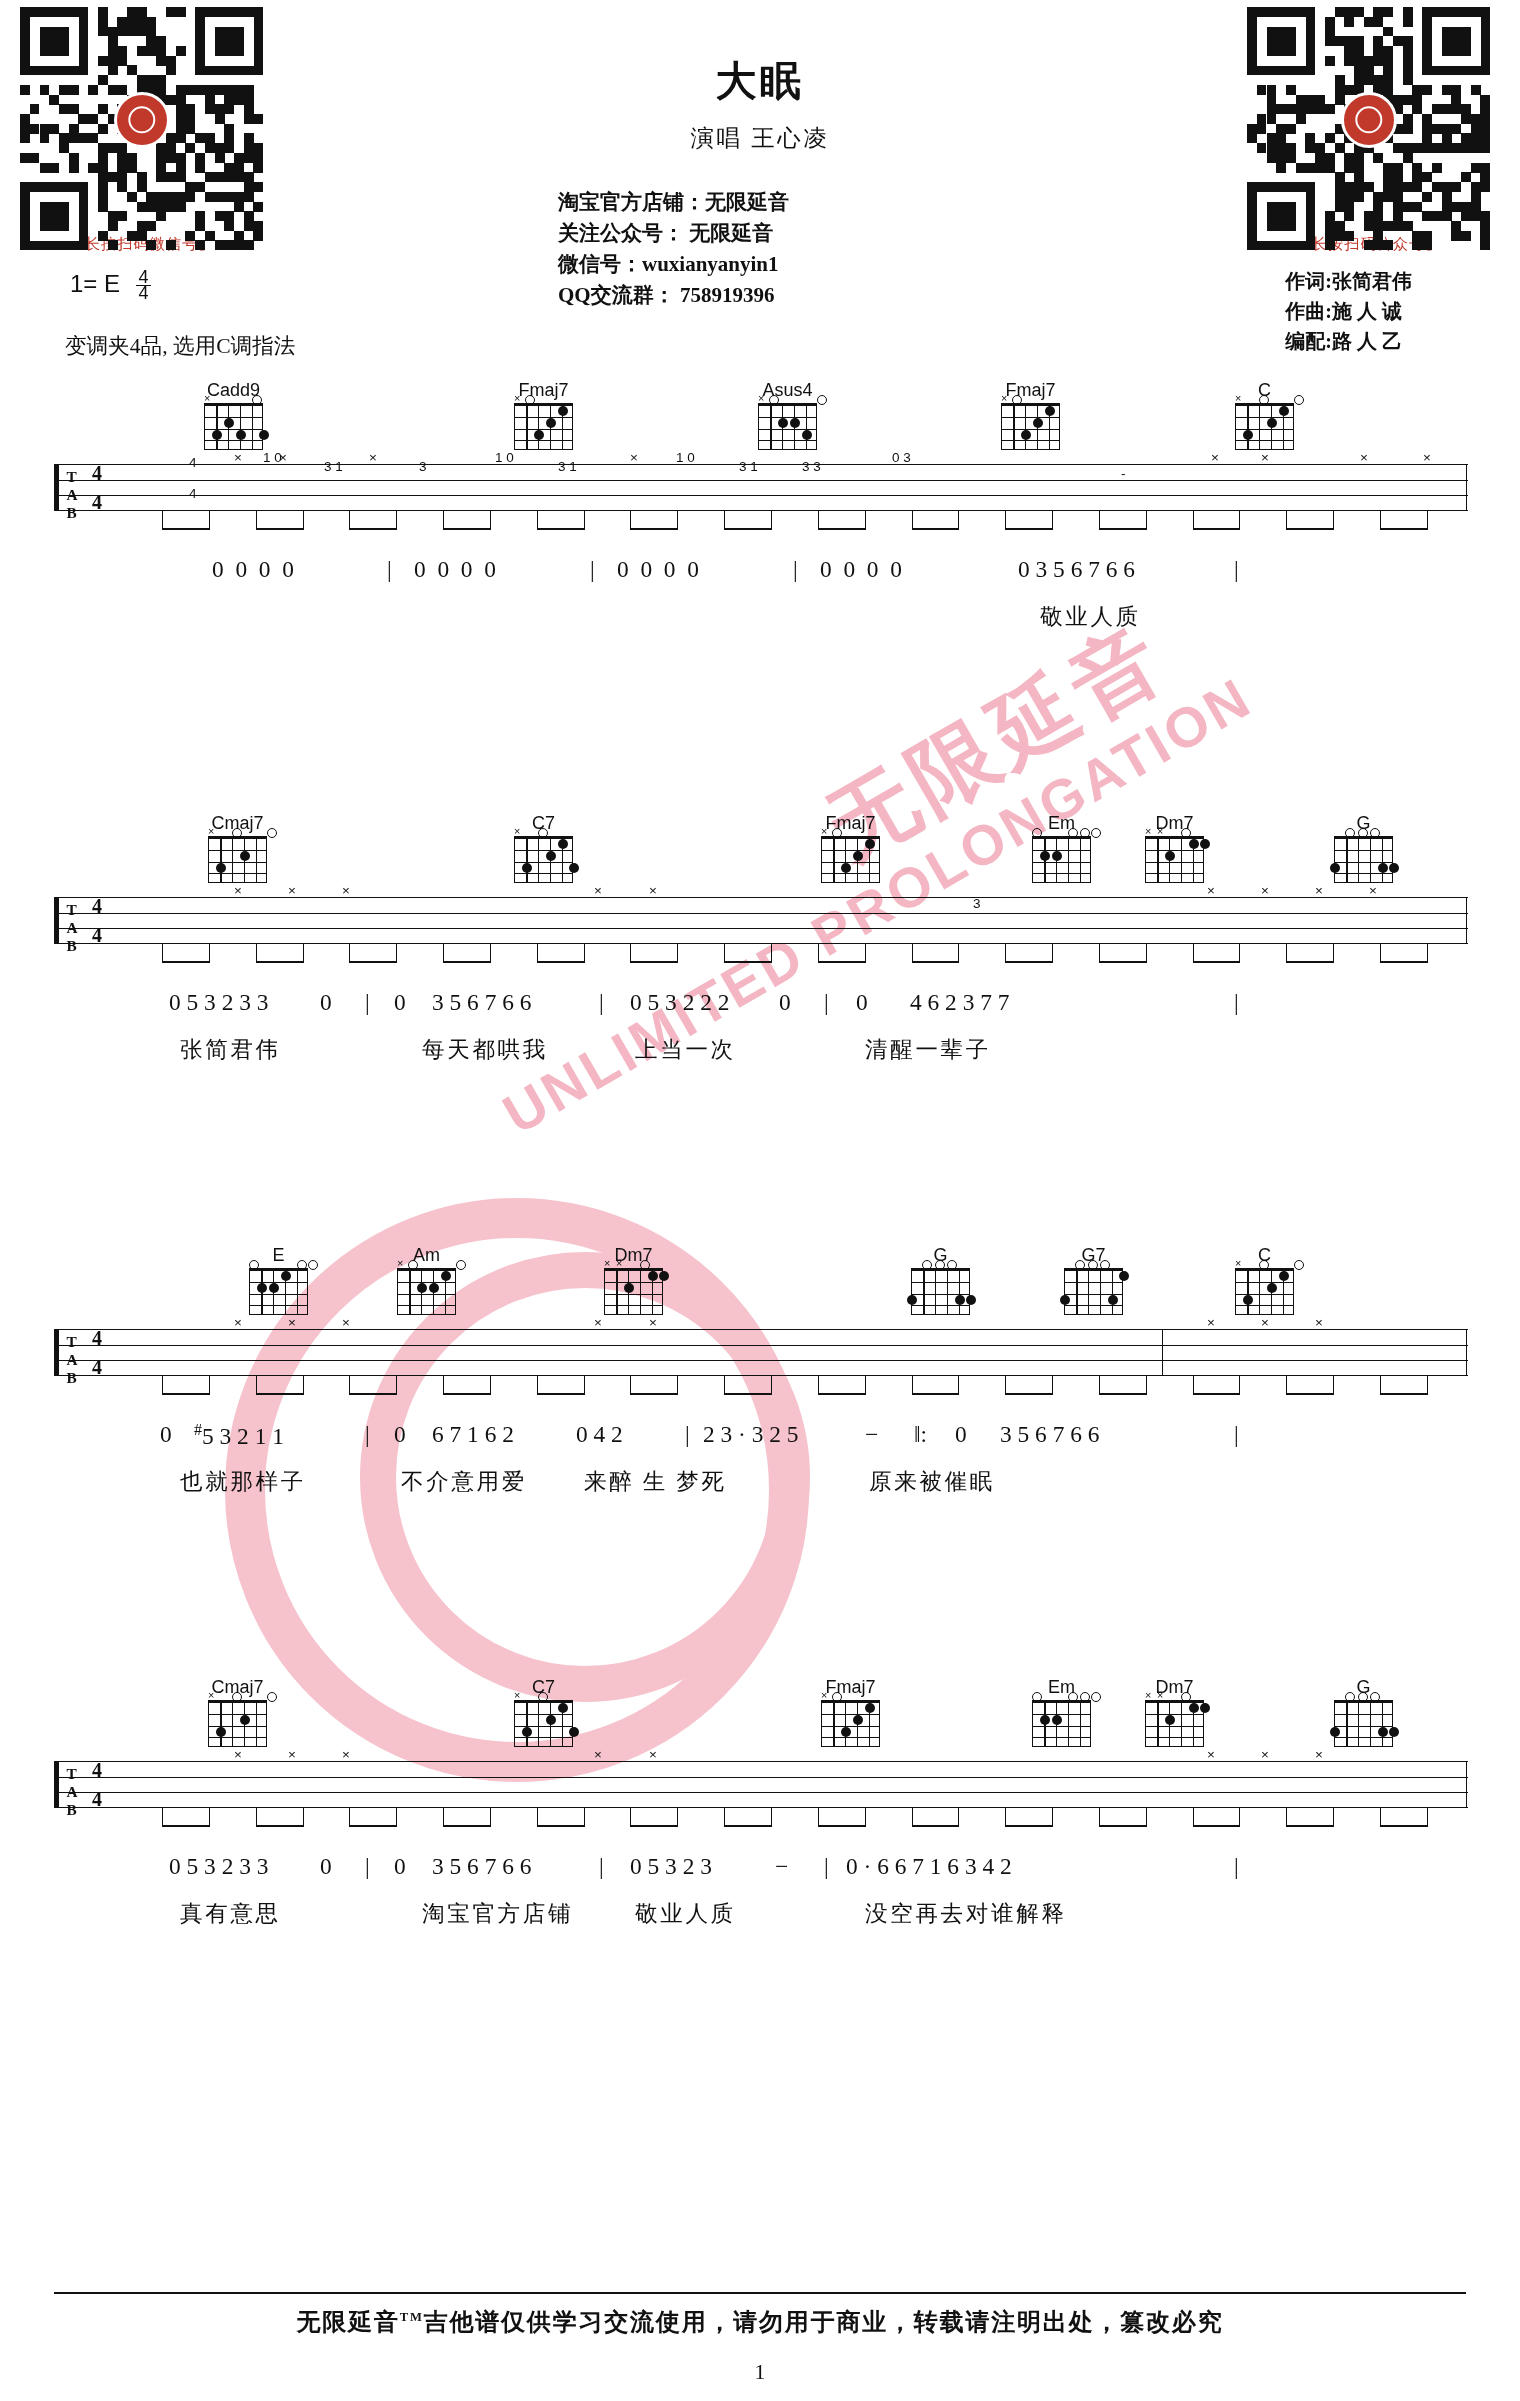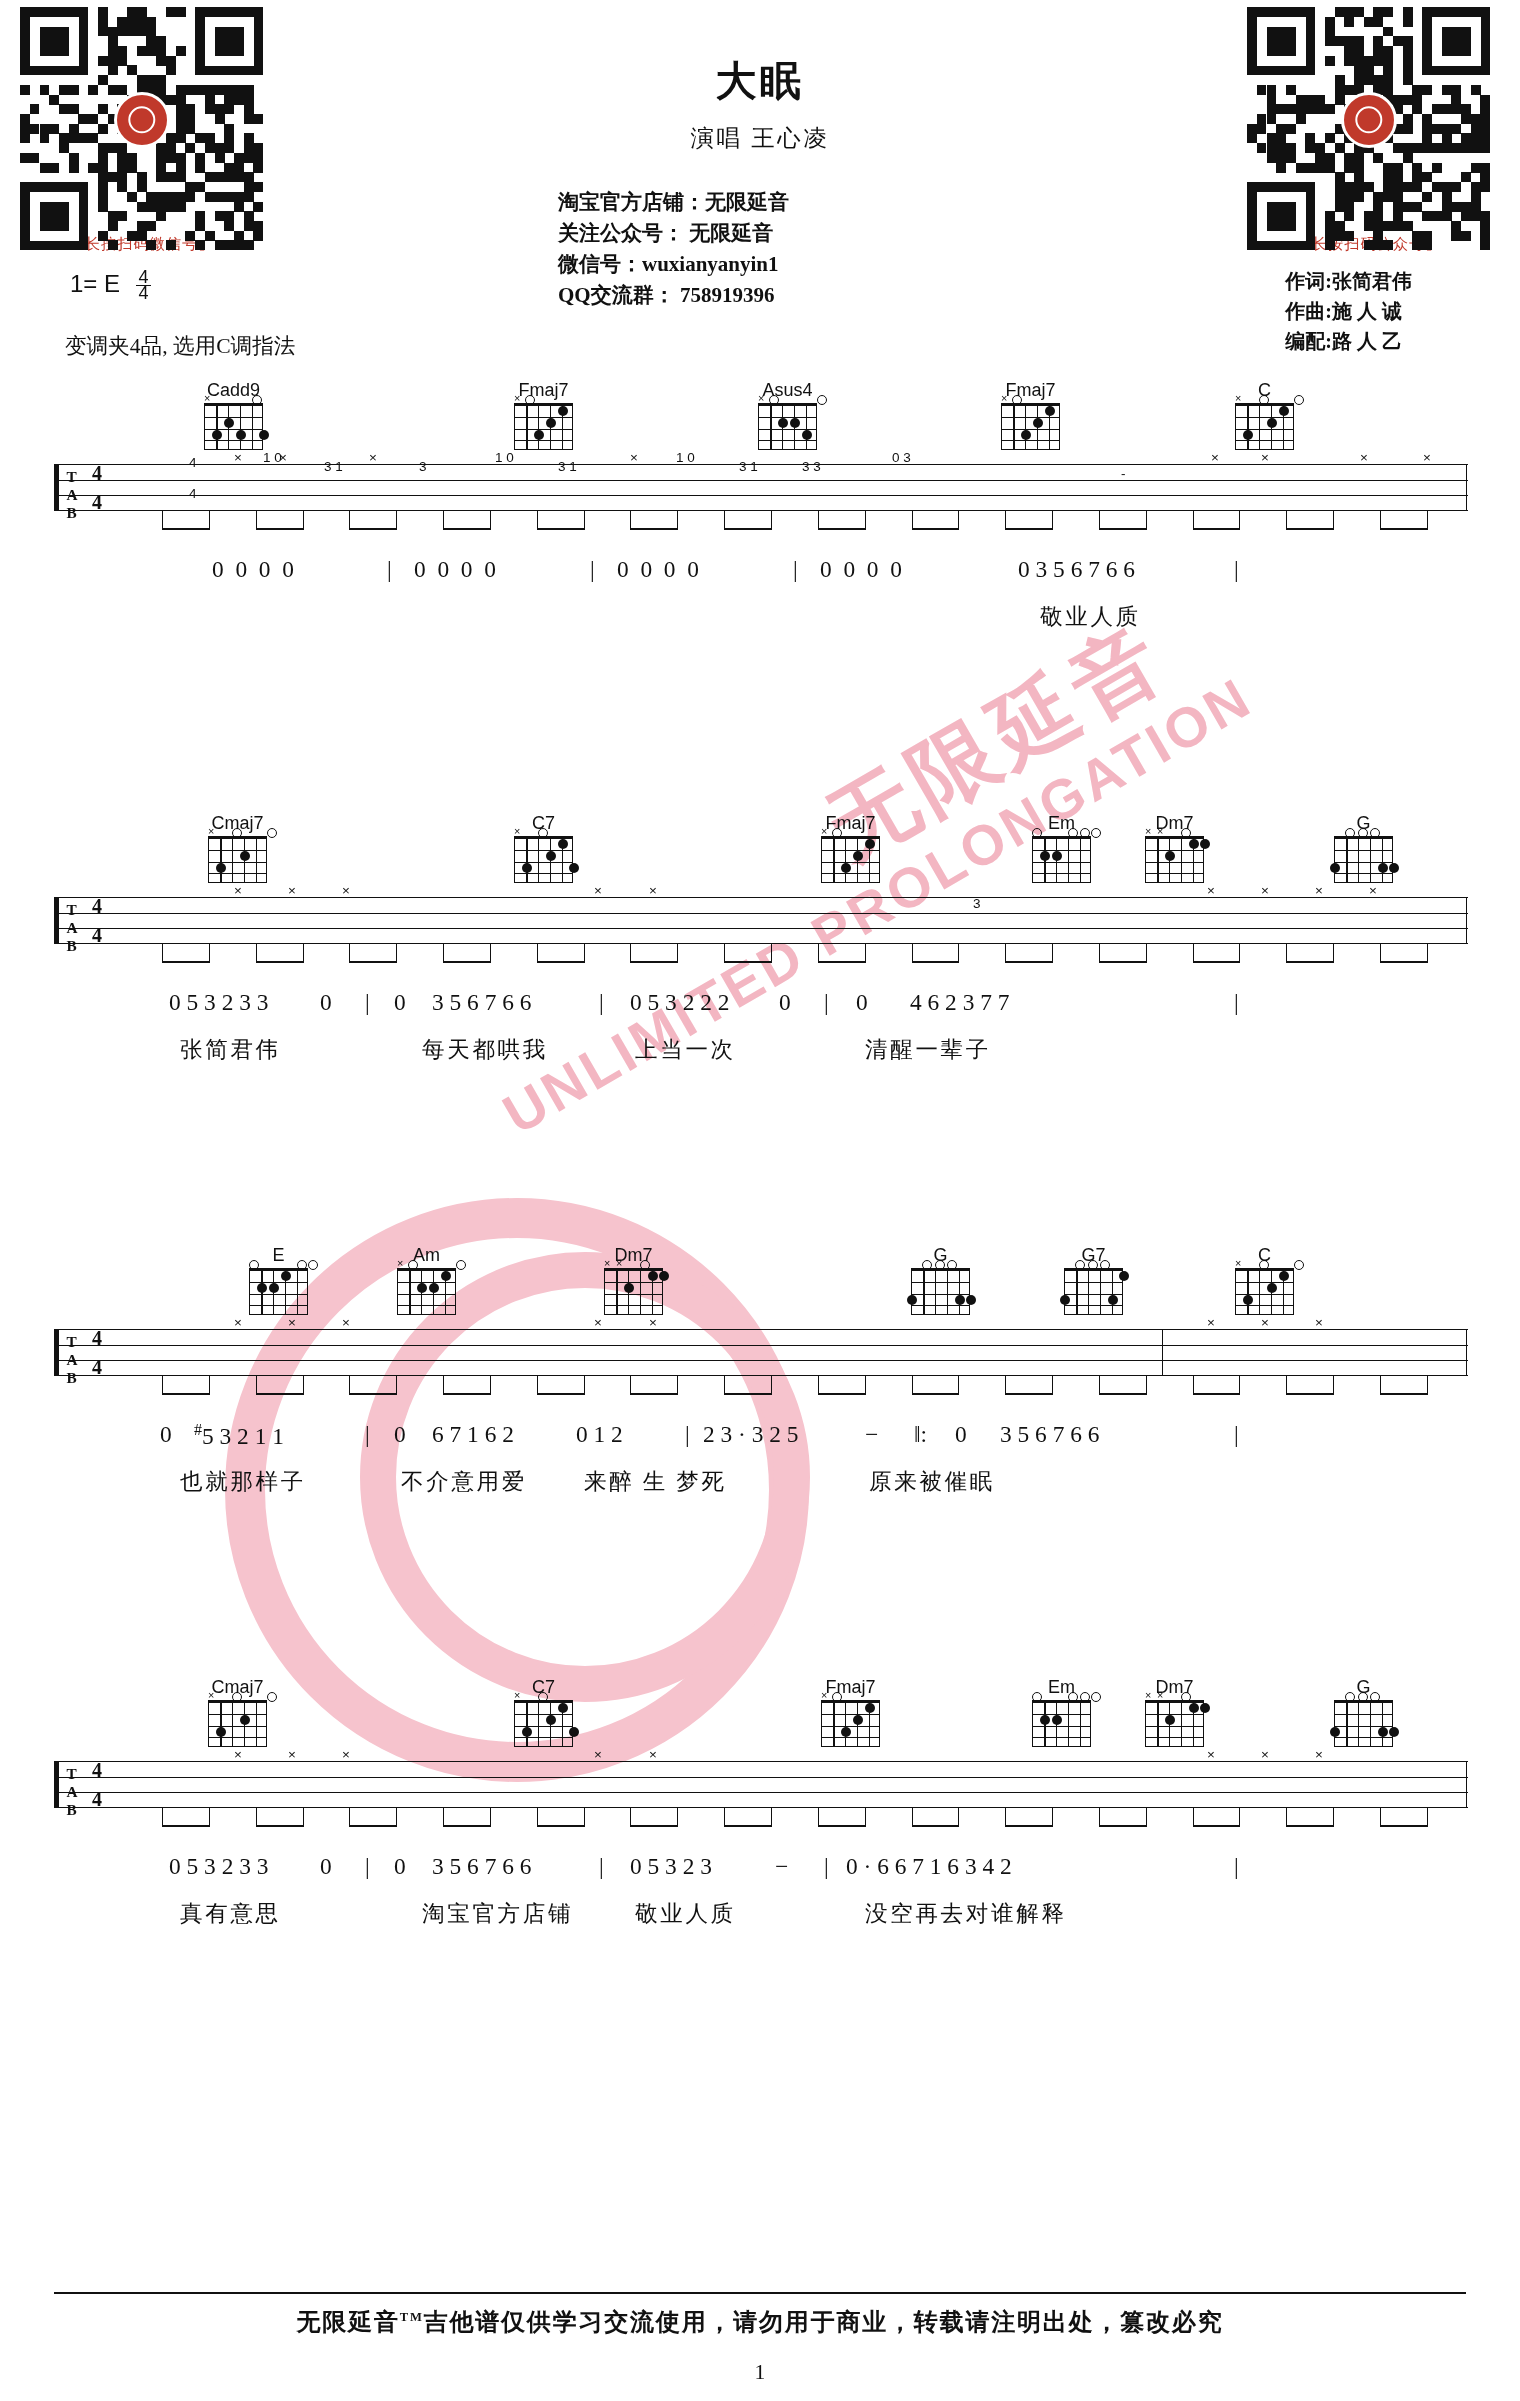--- a/index.html
+++ b/index.html
@@ -1193,21 +1193,21 @@
         <div class="bar" style="left:1326px;top:62px;height:20px"></div>
         <div style="position:absolute;left:1326px;top:80px;width:47px;height:1.8px;background:#111"></div>
         <div class="bar" style="left:1373px;top:62px;height:20px"></div>
       </div>
     <div class="melody" id="me3">
         <span style="left:106px;top:0px">0</span>
         <span style="left:140px;top:0px"><sup style="font-size:16px">#</sup>5 3 2 1 1</span>
         <span style="left:311px;top:0px">|</span>
         <span style="left:340px;top:0px">0</span>
         <span style="left:378px;top:0px">6 7 1 6 2</span>
-        <span style="left:522px;top:0px">0 1 2</span>
+        <span style="left:522px;top:0px">0 4 2</span>
         <span style="left:631px;top:0px">|</span>
         <span style="left:649px;top:0px">2 3 · 3 2 5</span>
         <span style="left:811px;top:0px">−</span>
         <span style="left:860px;top:0px">‖:</span>
         <span style="left:901px;top:0px">0</span>
         <span style="left:946px;top:0px">3 5 6 7 6 6</span>
         <span style="left:1180px;top:0px">|</span>
       </div>
     <div class="lyrics" id="ly3">
         <span style="left:126px">也就那样子</span>

